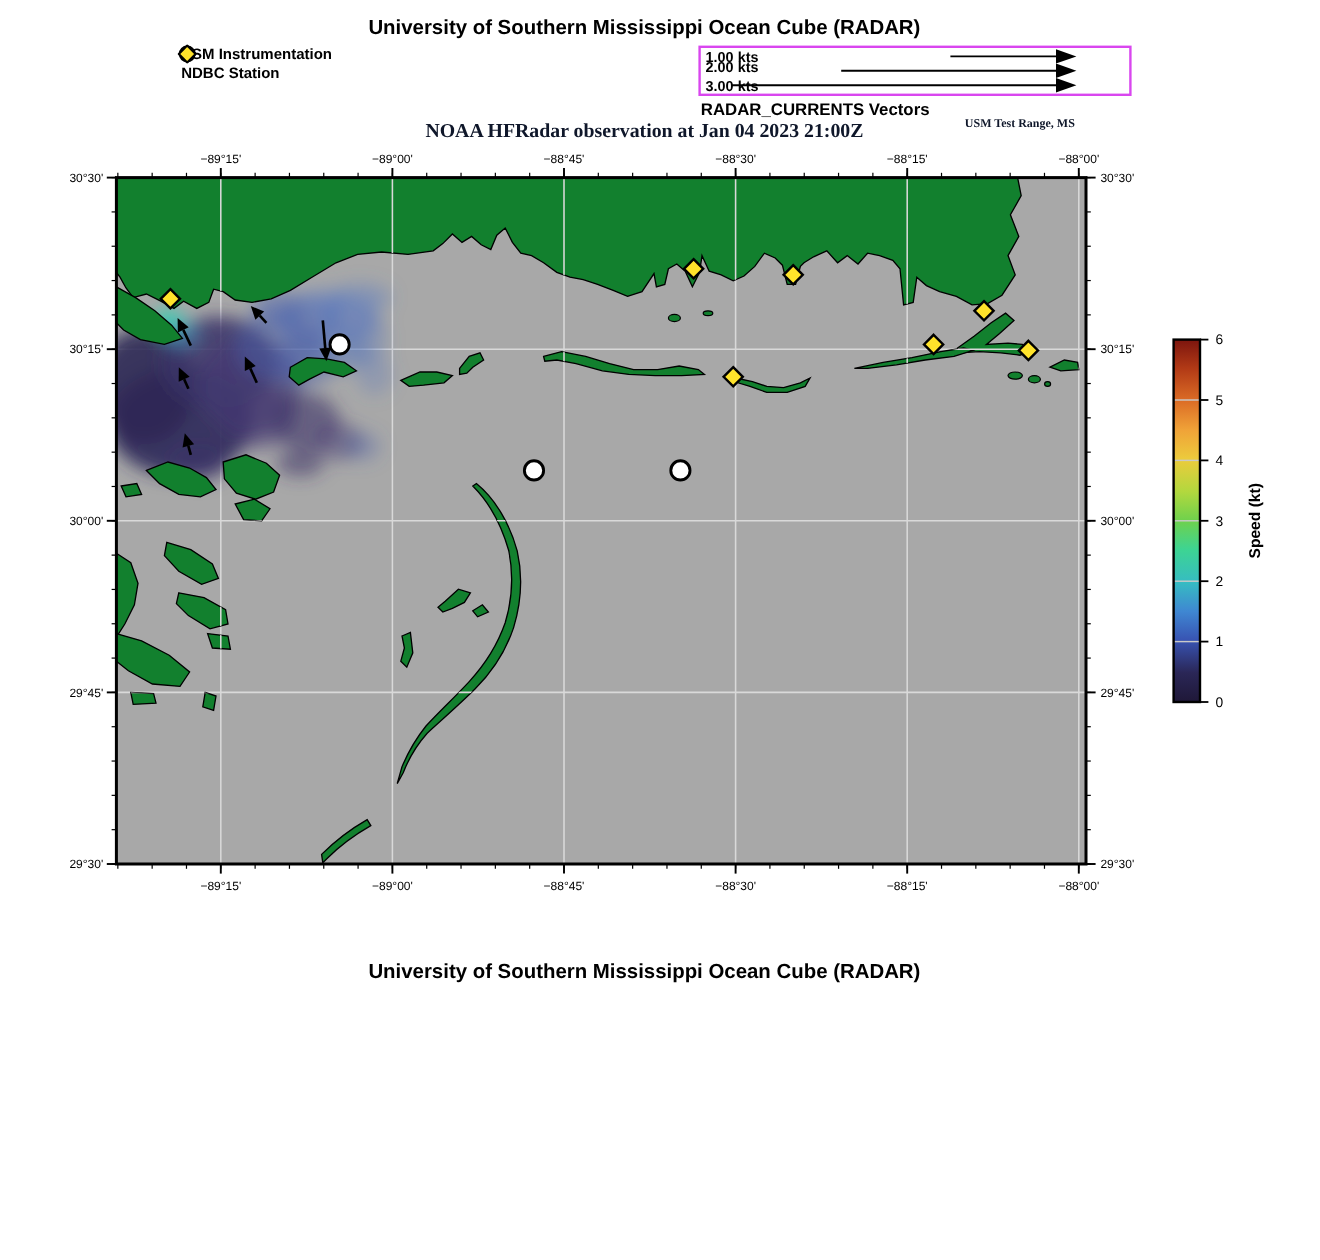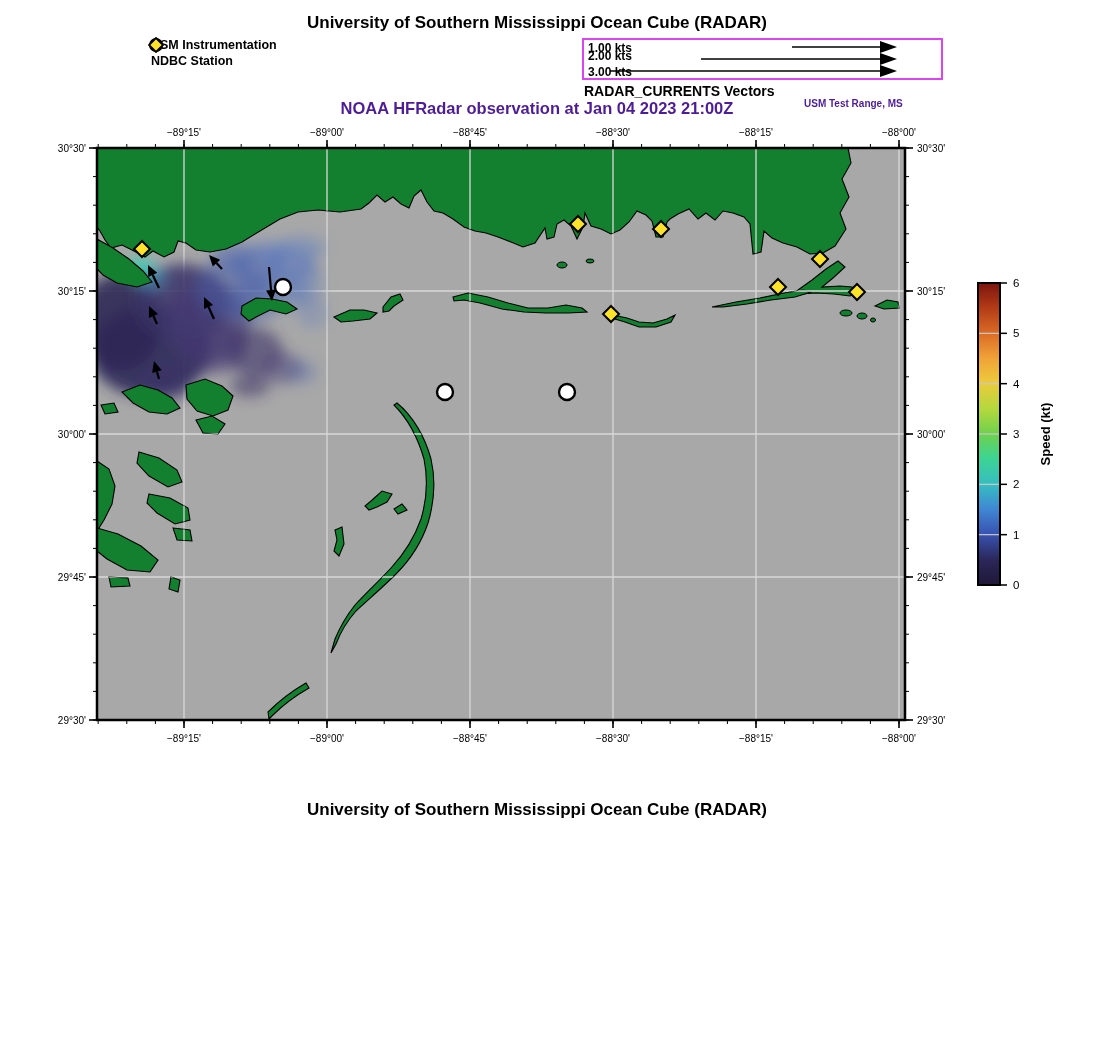--- a/index.html
+++ b/index.html
@@ -1,19 +1,19 @@
 <!DOCTYPE html>
 <html><head>
 <meta charset="utf-8">
 <style>
   html,body{margin:0;padding:0;background:#ffffff;}
   body{position:relative;width:1100px;height:1050px;font-family:"Liberation Sans",sans-serif;overflow:hidden;}
   .abs{position:absolute;margin-left:36px;}
   .title{font-size:17px;font-weight:bold;color:#000;text-align:center;left:0;width:1002px;}
-  .serif{font-family:Liberation Sans, sans-serif;font-weight:bold;color:#4c1d95;}
+  .serif{font-family:Liberation Serif, serif;font-weight:bold;color:#0f172a;}
   .subtitle{font-size:16.5px;text-align:center;left:0;width:1002px;}
   .range-label{font-size:10px;}
   .legend{left:112px;top:37px;}
   .legend-row{display:flex;align-items:center;height:16px;}
   .legend-row span.lbl{font-size:12.5px;font-weight:bold;margin-left:3px;}
   .scalebox{left:546px;top:38px;width:357px;height:38px;border:2px solid #d946ef;background:transparent;}
   .scale-lbl{position:absolute;left:4px;font-size:12px;font-weight:bold;line-height:12px;}
   .scale-caption{left:548px;top:83px;font-size:14px;font-weight:bold;}
   svg{position:absolute;left:0;top:0;}
 </style>

